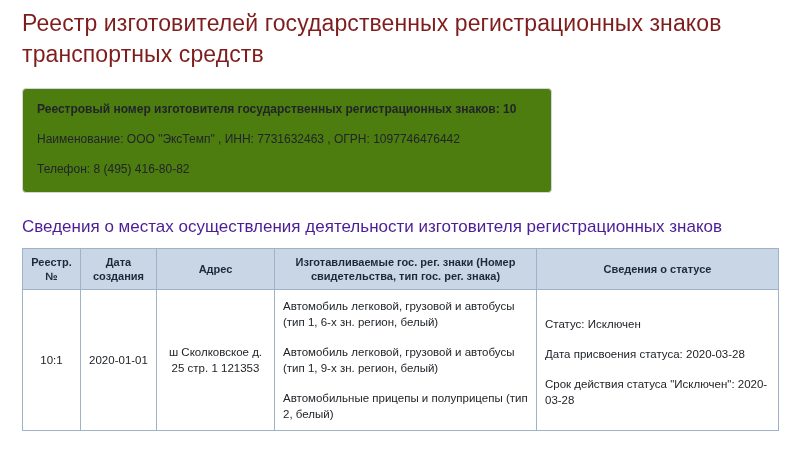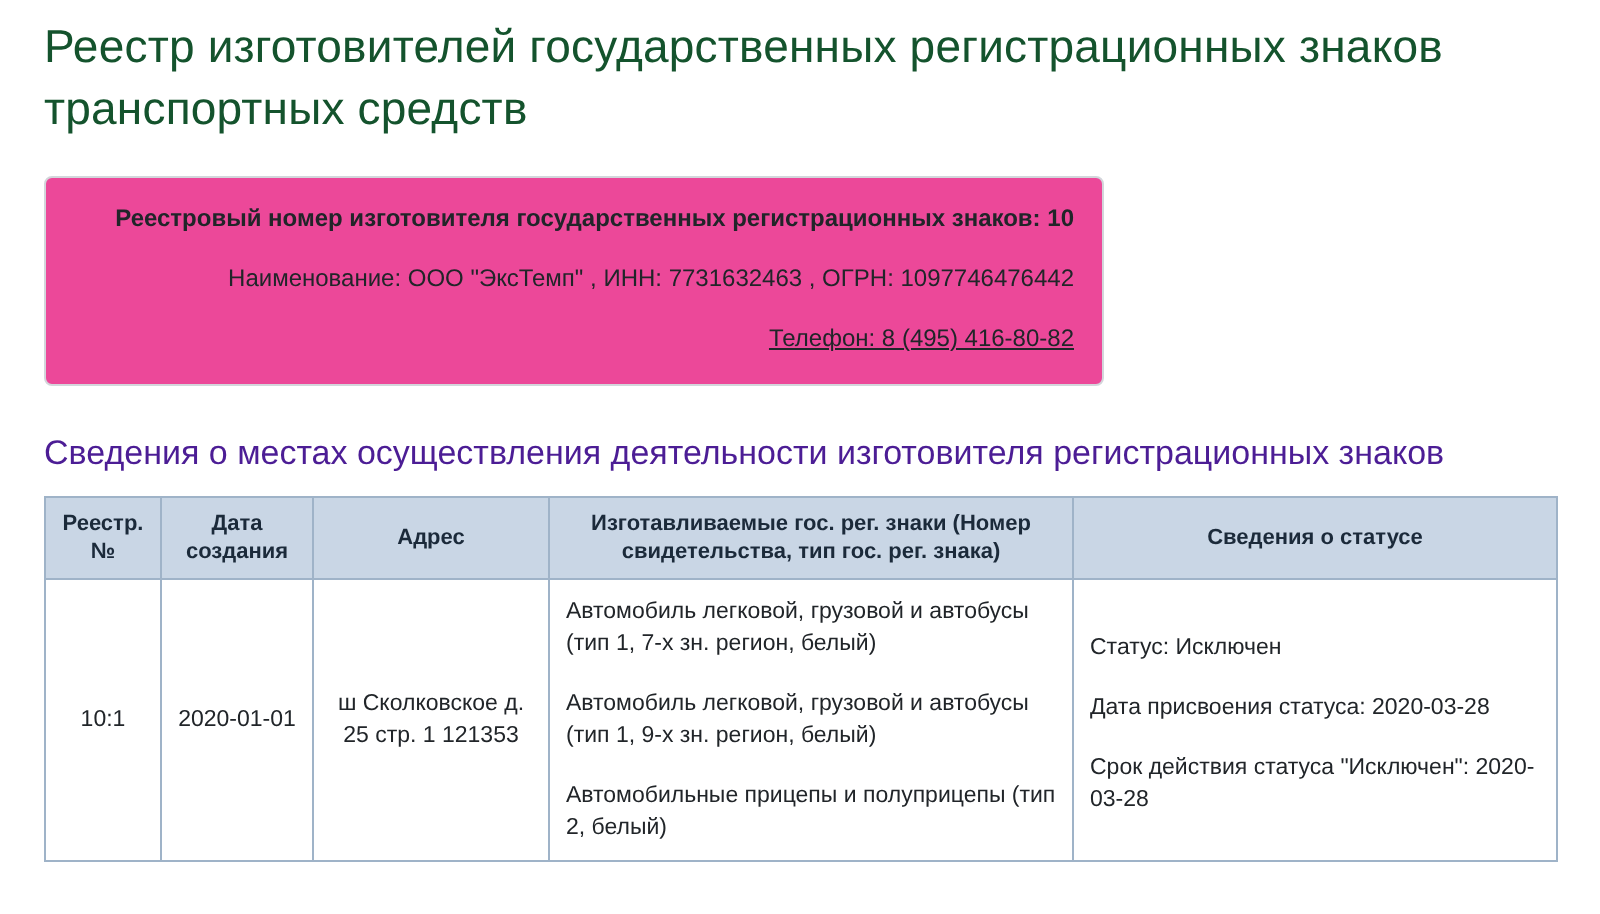--- a/index.html
+++ b/index.html
@@ -42,40 +42,39 @@
     color: #b59f3b;
     text-decoration: underline;
   }
 
   
   h1.page-title {
     font-size: 23px;
     font-weight: 400;
     line-height: 31px;
     margin: 0 0 18px 0;
-    color: #14532d;
+    color: #7f1d1d;
     letter-spacing: 0.1px;
   }
 
   
   .info-card {
     border: 1px solid #d3d6db;
-    background: #ec4899;
+    background: #4d7c0f;
     border-radius: 4px;
     padding: 12px 14px 14px 14px;
     margin: 0 0 22px 0;
     width: 530px;
-    text-align: right;
   }
   .info-card .row {
     font-size: 12px;
     line-height: 17px;
     margin: 0 0 13px 0;
   }
-  .info-card .row:last-child { margin-bottom: 0; text-decoration: underline; }
+  .info-card .row:last-child { margin-bottom: 0; }
   .info-card .bold { font-weight: bold; }
 
   
   h2.section-title {
     font-size: 17px;
     font-weight: 400;
     line-height: 23px;
     margin: 0 0 10px 0;
     color: #4c1d95;
   }
@@ -145,21 +144,21 @@
         <th style="width:262px">Изготавливаемые гос. рег. знаки (Номер свидетельства, тип гос. рег. знака)</th>
         <th style="width:242px">Сведения о статусе</th>
       </tr>
     </thead>
     <tbody>
       <tr>
         <td class="col-num">10:1</td>
         <td class="col-date">2020-01-01</td>
         <td class="col-addr">ш Сколковское д. 25 стр. 1 121353</td>
         <td class="col-plates">
-          <div class="plate-line">Автомобиль легковой, грузовой и автобусы (тип 1, 7-х зн. регион, белый)</div>
+          <div class="plate-line">Автомобиль легковой, грузовой и автобусы (тип 1, 6-х зн. регион, белый)</div>
           <div class="plate-line">Автомобиль легковой, грузовой и автобусы (тип 1, 9-х зн. регион, белый)</div>
           <div class="plate-line">Автомобильные прицепы и полуприцепы (тип 2, белый)</div>
         </td>
         <td class="col-status">
           <div class="status-line">Статус: Исключен</div>
           <div class="status-line">Дата присвоения статуса: 2020-03-28</div>
           <div class="status-line">Срок действия статуса "Исключен": 2020-03-28</div>
         </td>
       </tr>
     </tbody>

